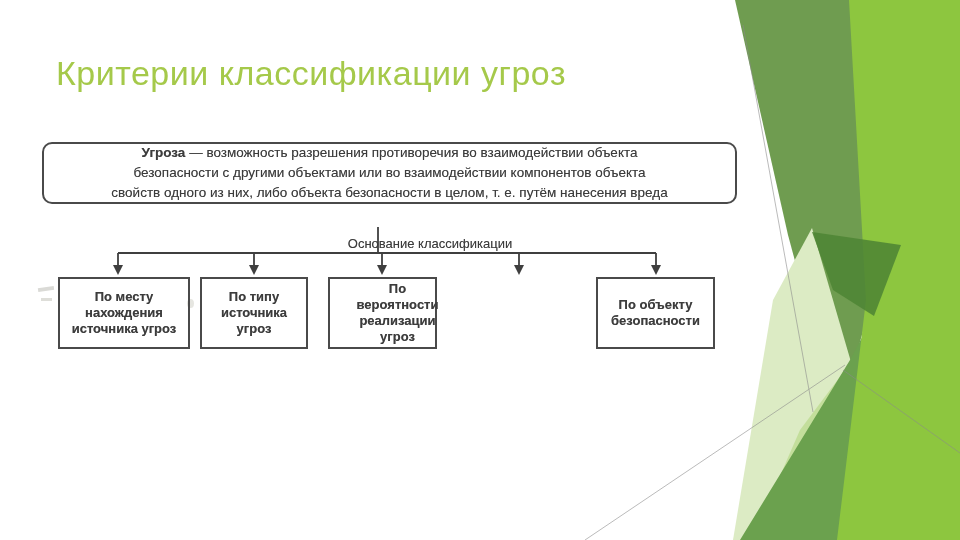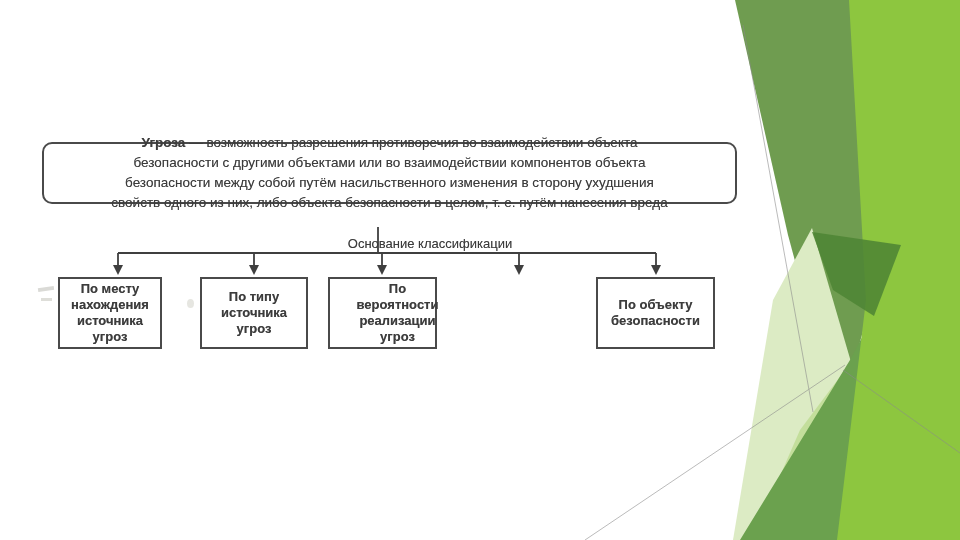--- a/index.html
+++ b/index.html
@@ -41,21 +41,21 @@
   .connectors { position:absolute; inset:0; width:960px; height:540px; z-index:1; pointer-events:none; }
 
   .cat-box {
     position:absolute; top:277px; height:72px;
     border:2px solid #4a4a4a;
     display:flex; align-items:center; justify-content:center;
     text-align:center; font-size:13px; font-weight:bold; line-height:16px;
     color:#3c3c3c; padding:2px; z-index:2;
     text-shadow:0 0 0.5px rgba(70,70,70,0.6);
   }
-  .cat-1 { left:58px;  width:104px; }
+  .cat-1 { left:58px;  width:132px; }
   .cat-2 { left:200px; width:108px; }
   .cat-3 { left:328px; width:109px;padding-left:32px; }
   .cat-4 { left:462px; width:114px; }
   .cat-5 { left:596px; width:119px; }
 
   
   .smudge { position:absolute; z-index:1; }
   .smudge-a { left:38px; top:287px; width:16px; height:4px; background:#dadad6; transform:rotate(-8deg); }
   .smudge-b { left:41px; top:298px; width:11px; height:3px; background:#deded9; }
   .smudge-c { left:187px; top:299px; width:7px; height:9px; background:#e6e6e1; border-radius:50%; }
@@ -72,20 +72,21 @@
     <polygon points="740,540 852,540 866,330 850,360" fill="#6ba14e"></polygon>
     <polygon points="849,0 960,0 960,540 837,540 866,300" fill="#8dc63f"></polygon>
     <polygon points="812,232 901,245 874,316 833,290" opacity="0.88" fill="#4f8534"></polygon>
     <g stroke-width="0.9" opacity="0.65" stroke="#8a8a8a">
       <line x1="743" y1="25" x2="813" y2="412"></line>
       <line x1="585" y1="540" x2="845" y2="365"></line>
       <line x1="843" y1="370" x2="960" y2="453"></line>
     </g>
   </svg>
 
+  <h1 class="title">Критерии классификации угроз</h1>
 
   <svg class="connectors" viewBox="0 0 960 540" aria-hidden="true">
     <g fill="none" stroke-width="1.8" stroke="#3f3f3f">
       <path d="M378 227 V254"></path>
       <path d="M118 253 H656"></path>
       <path d="M118 253 V266"></path>
       <path d="M254 253 V266"></path>
       <path d="M382 253 V266"></path>
       <path d="M519 253 V266"></path>
       <path d="M656 253 V266"></path>
@@ -95,21 +96,20 @@
       <polygon points="249,265 259,265 254,275"></polygon>
       <polygon points="377,265 387,265 382,275"></polygon>
       <polygon points="514,265 524,265 519,275"></polygon>
       <polygon points="651,265 661,265 656,275"></polygon>
     </g>
   </svg>
 
   <div class="def-box scan">
     <div><span class="term">Угроза</span><span> — возможность разрешения противоречия во взаимодействии объекта</span></div>
     <div>безопасности с другими объектами или во взаимодействии компонентов объекта</div>
-    <div>безопасности между собой путём насильственного изменения в сторону ухудшения</div>
     <div>свойств одного из них, либо объекта безопасности в целом, т. е. путём нанесения вреда</div>
   </div>
 
   <div class="branch-label scan">Основание классификации</div>
 
   <div class="cat-box cat-1 scan">По месту нахождения источника угроз</div>
   <div class="cat-box cat-2 scan">По типу источника угроз</div>
   <div class="cat-box cat-3 scan">По вероятности реализации угроз</div>
   <div class="cat-box cat-5 scan">По объекту безопасности</div>
 

